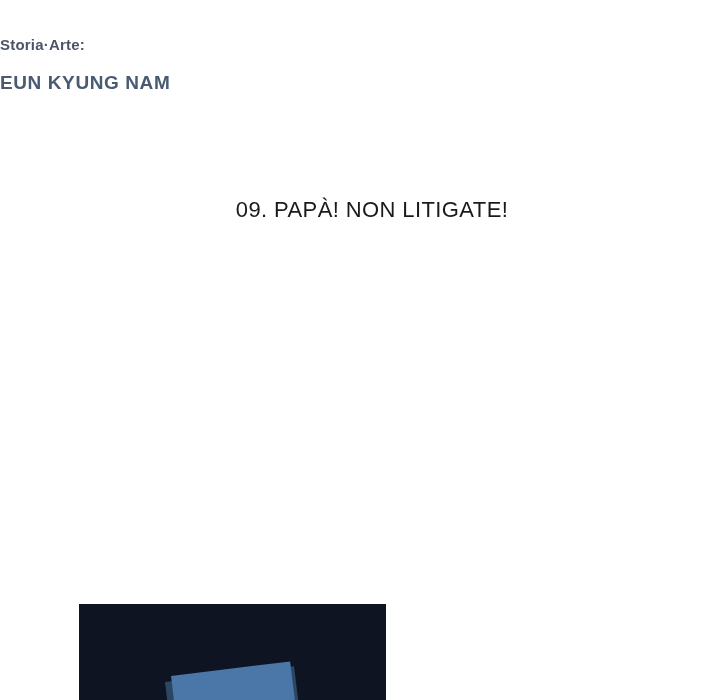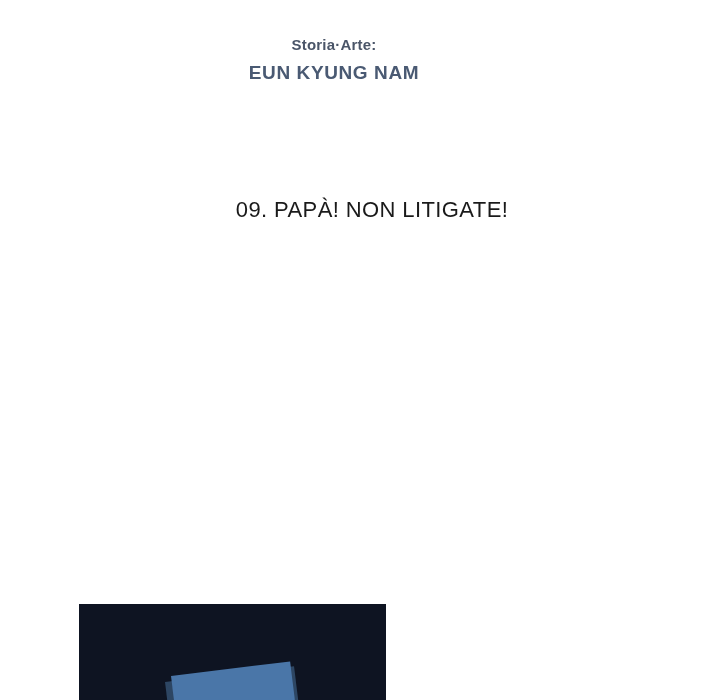--- a/index.html
+++ b/index.html
@@ -18,36 +18,36 @@
     position: relative;
     width: 720px;
     height: 700px;
     background: #ffffff;
   }
   .credits {
     position: absolute;
     top: 34px;
     left: 0;
     width: 668px;
-    text-align: center;
+    text-align: left;
   }
   .credits-role {
     font-size: 15px;
     font-weight: 700;
     color: #4a5568;
     letter-spacing: 0.2px;
     line-height: 1.5;
   }
   .credits-name {
     font-size: 19px;
     font-weight: 700;
     color: #4a5a73;
     letter-spacing: 0.6px;
     line-height: 1.5;
-    margin-top: 2px;
+    margin-top: 12px;
   }
   .chapter-title {
     position: absolute;
     top: 197px;
     left: 12px;
     width: 720px;
     text-align: center;
     font-size: 22px;
     font-weight: 400;
     color: #1a1a1a;

